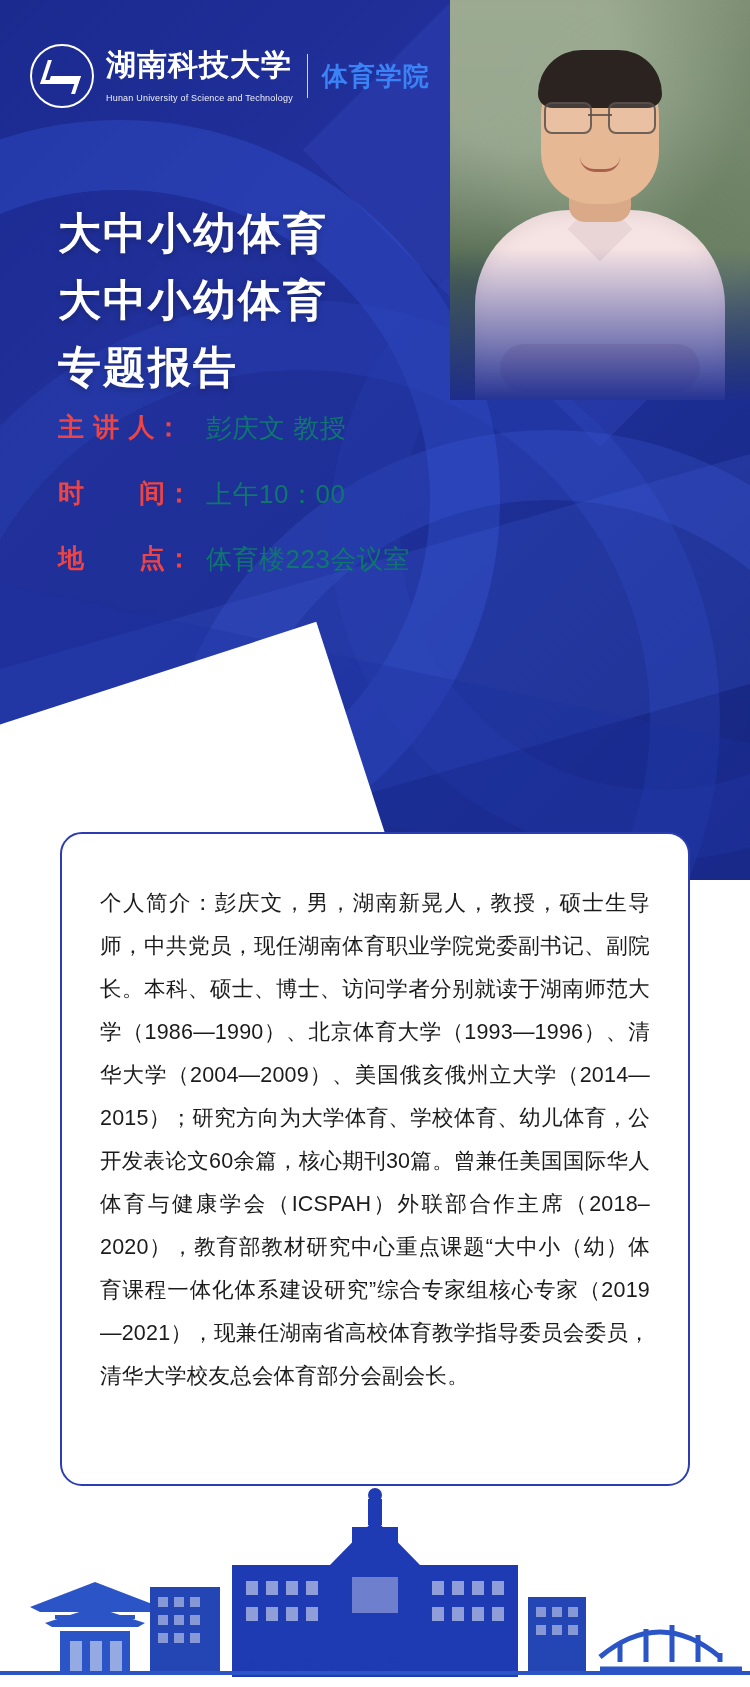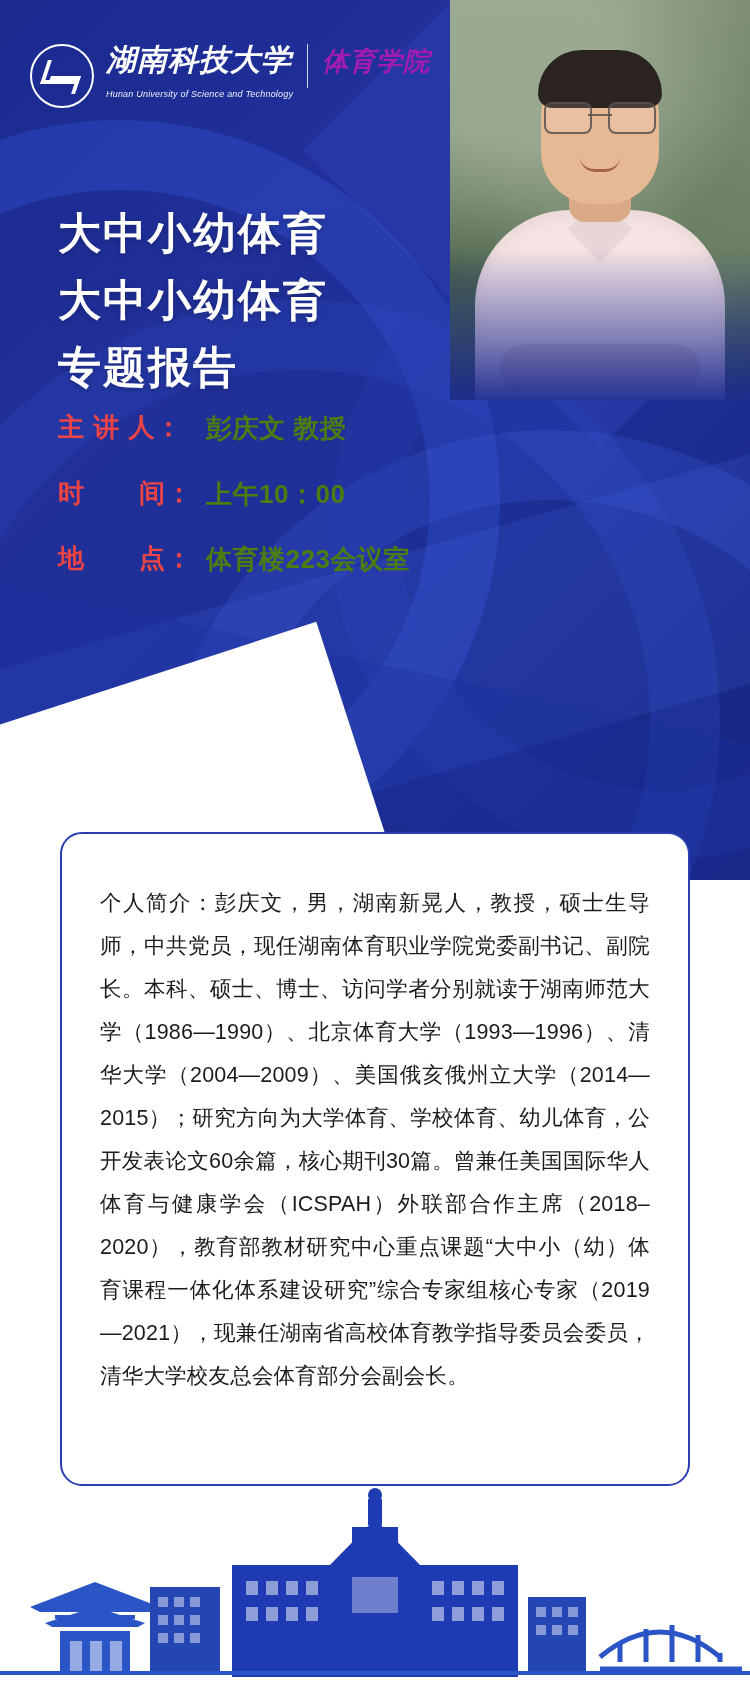--- a/index.html
+++ b/index.html
@@ -64,22 +64,22 @@
     transform: rotate(-18deg);
     transform-origin: left bottom;
   }
 
   
   .logo-row {
     position: absolute;
     left: 30px;
     top: 44px;
     display: flex;
+    align-items: center;
     z-index: 6;
-    font-style: italic;
   }
   .logo-mark {
     width: 60px; height: 60px;
     border-radius: 50%;
     border: 2.5px solid #ffffff;
     position: relative;
     flex: none;
   }
   .logo-mark::before {
     content: "";
@@ -115,21 +115,21 @@
     margin-top: 13px;
     opacity: .92;
   }
   .logo-divider {
     width: 1px;
     height: 44px;
     background: rgba(255,255,255,.8);
     margin: 0 14px;
   }
   .logo-dept {
-    color: #a21caf;
+    color: #3b82f6;
     font-size: 26px;
     font-weight: bold;
     letter-spacing: 1px;
   }
 
   
   .photo-block {
     position: absolute;
     right: 0;
     top: 0;
@@ -288,23 +288,23 @@
   }
   .info-label {
     color: #ef4444;
     font-size: 26px;
     font-weight: bold;
     width: 148px;
     flex: none;
     letter-spacing: 1px;
   }
   .info-value {
-    color: #4d7c0f;
+    color: #0f766e;
     font-size: 26px;
-    font-weight: bold;
+    font-weight: normal;
     letter-spacing: .5px;
     line-height: 1.45;
   }
   .info-value .sub {
     display: block;
     text-align: center;
     padding-right: 40px;
   }
 
   

